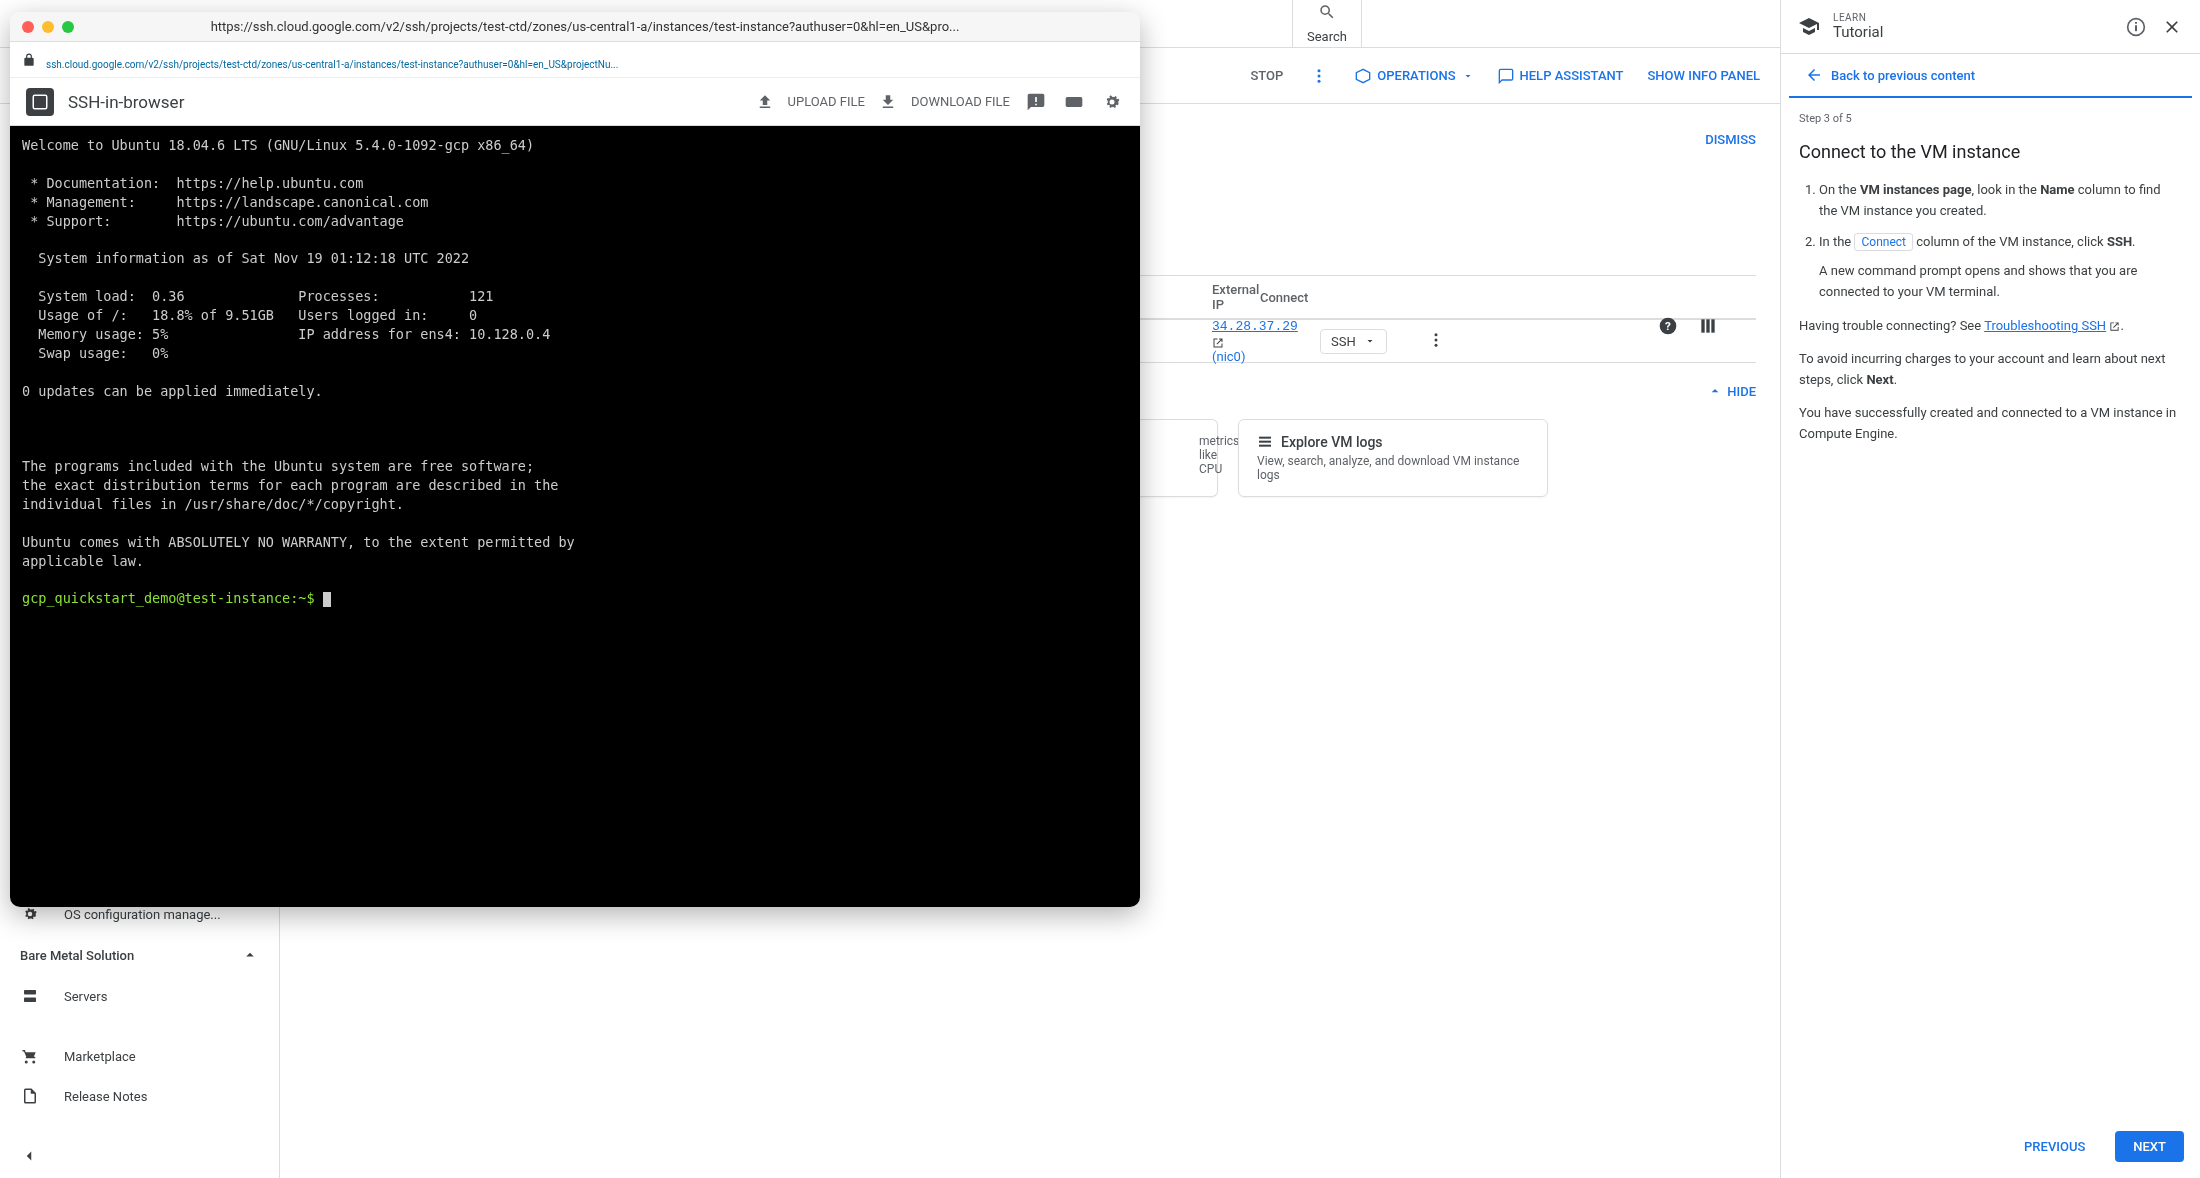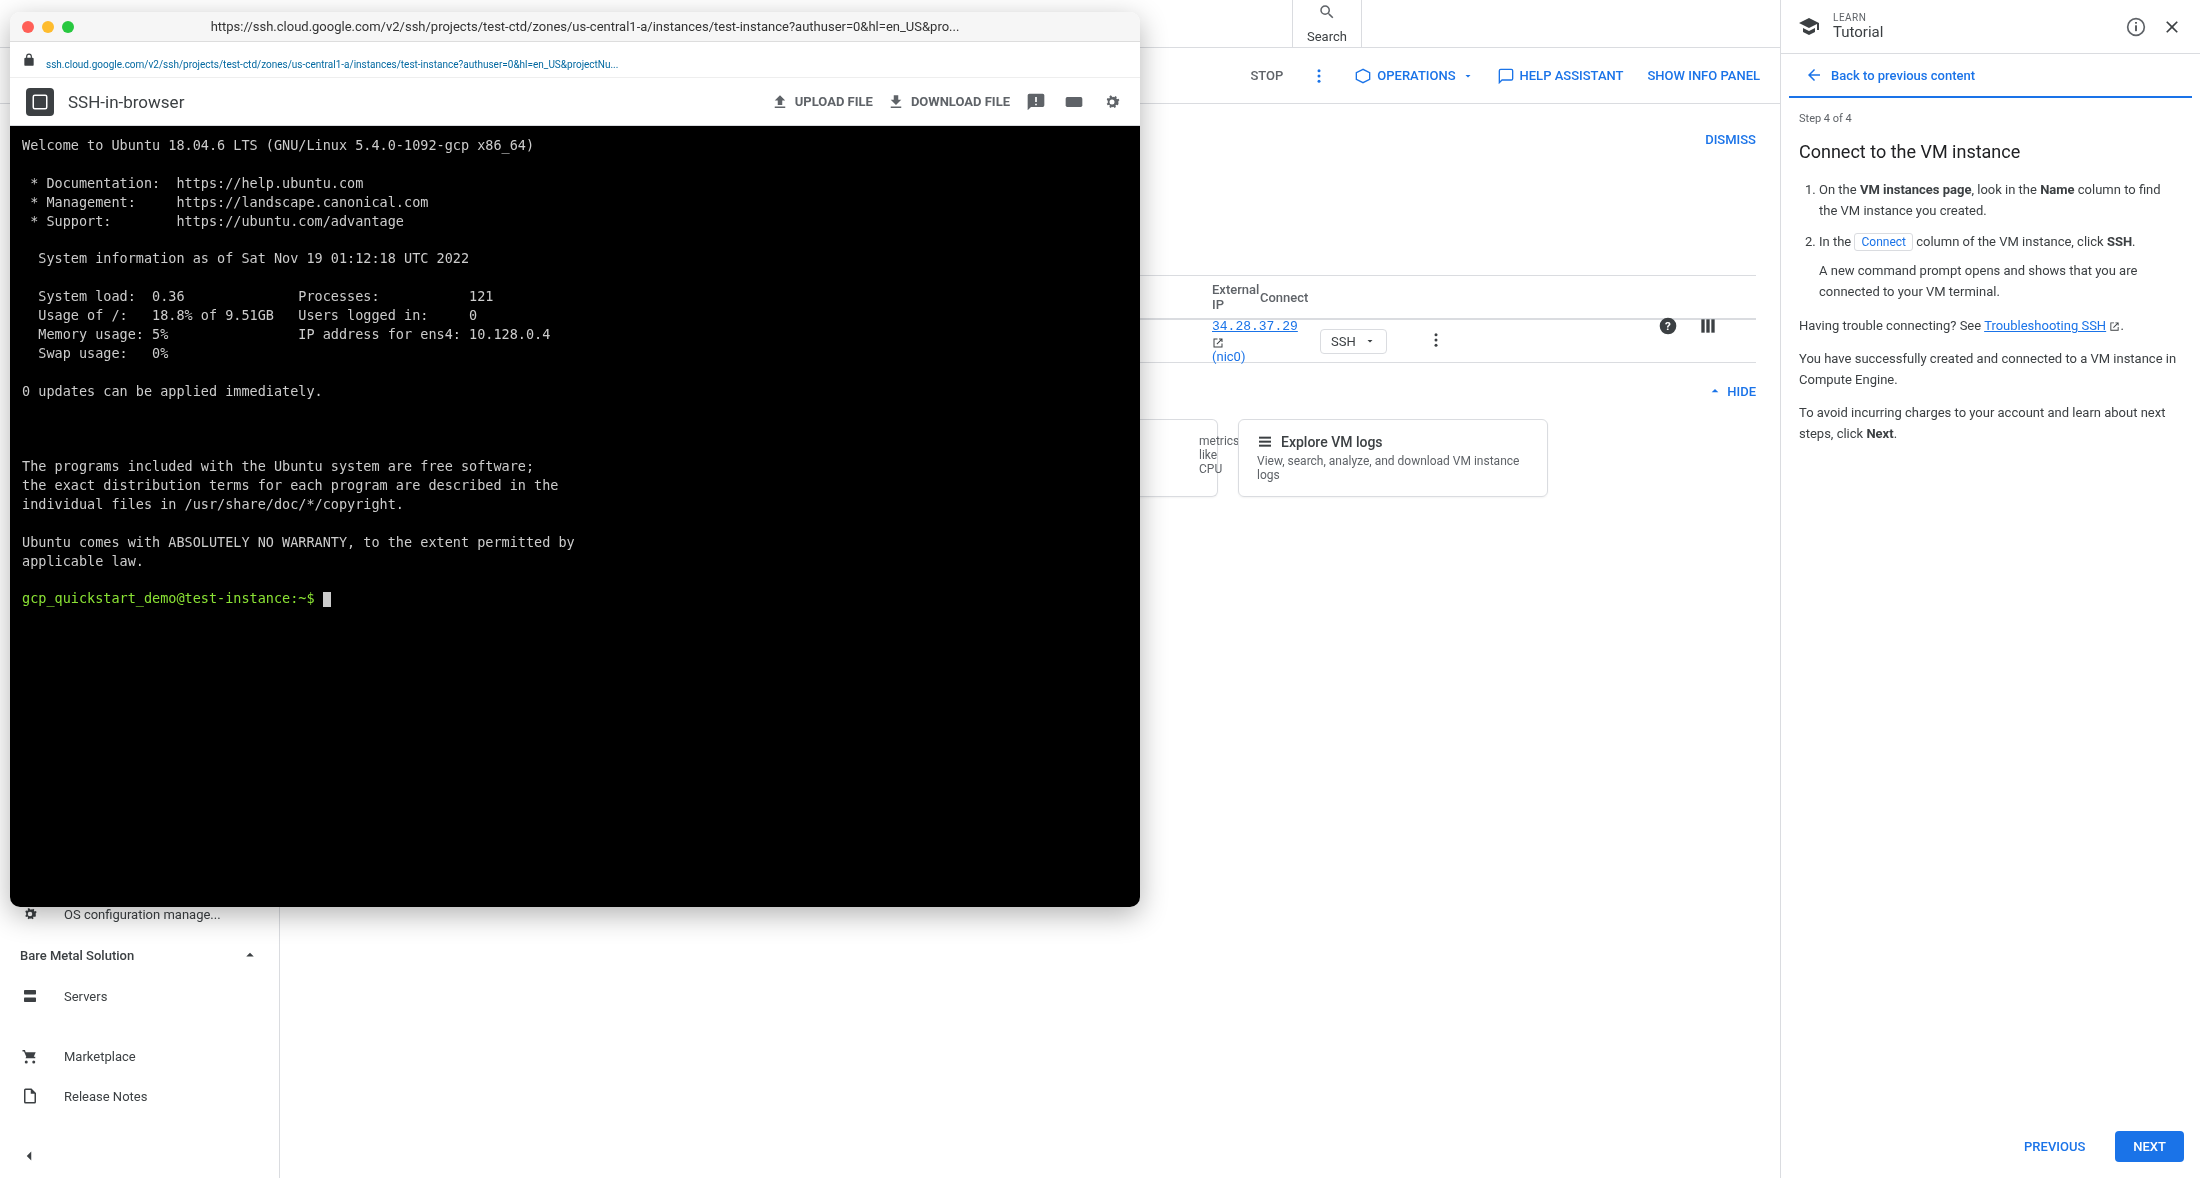--- a/index.html
+++ b/index.html
@@ -72,21 +72,21 @@
 .mac-titlebar { height: 30px; display: flex; align-items: center; padding: 0 12px; gap: 8px; background: #f6f6f6; border-bottom: 1px solid #ddd; }
 .traffic-light { width: 12px; height: 12px; border-radius: 50%; }
 .tl-red { background: #ff5f57; } .tl-yellow { background: #febc2e; } .tl-green { background: #28c840; }
 .mac-title { flex: 1; text-align: center; font-size: 13px; color: #333; padding-right: 40px; }
 .ssh-urlbar { height: 36px; display: flex; align-items: center; padding: 0 12px; gap: 10px; background: #fff; border-bottom: 1px solid #eee; }
 .lock-icon { width: 14px; height: 14px; }
 .ssh-url { font-size: 10px; color: #0369a1; white-space: nowrap; overflow: hidden; text-overflow: ellipsis; flex: 1; margin-top: 9px; }
 .ssh-toolbar { height: 48px; display: flex; align-items: center; padding: 0 16px; gap: 14px; background: #fff; border-bottom: 1px solid #dadce0; }
 .ssh-logo { width: 28px; height: 28px; background: #3c4043; border-radius: 4px; display: flex; align-items: center; justify-content: center; }
 .ssh-title { font-size: 17px; color: #3c4043; flex: 1; }
-.ssh-action { display: flex; align-items: center; gap: 6px; color: #5f6368; font-size: 13px; font-weight: 700; cursor: pointer; }
+.ssh-action { display: flex; align-items: center; gap: 14px; color: #5f6368; font-size: 13px; font-weight: 400; cursor: pointer; }
 .terminal { flex: 1; background: #000; color: #ccc; font-family: "Menlo", "Consolas", monospace; font-size: 13.5px; line-height: 1.4; padding: 10px 12px; white-space: pre; overflow: hidden; }
 .prompt-user { color: #8ae234; }
 .cursor { display: inline-block; width: 8px; height: 15px; background: #ccc; vertical-align: middle; }
 
 svg { fill: currentColor; }
 </style>
 </head>
 <body>
 
 <div class="topbar">
@@ -296,39 +296,39 @@
         </svg>
       </div>
   </div>
   <div class="tutorial-back">
     <svg width="18" height="18" viewBox="0 0 24 24">
         <path d="M20 11H7.8l5.6-5.6L12 4l-8 8 8 8 1.4-1.4L7.8 13H20z"></path>
       </svg>
     <span>Back to previous content</span>
   </div>
   <div class="tutorial-body">
-    <div class="step-counter">Step 4 of 4</div>
+    <div class="step-counter">Step 3 of 5</div>
     <div class="step-title">Connect to the VM instance</div>
     <ol>
       <li>
         <span>On the </span><b>VM instances page</b><span>, look in the </span><b>Name</b><span> column to find the VM instance you created.</span>
       </li>
       <li>
         <span>In the </span><span class="connect-pill">Connect</span><span> column of the VM instance, click </span><b>SSH</b><span>.</span>
         <p style="margin-top:8px;">A new command prompt opens and shows that you are connected to your VM terminal.</p>
       </li>
     </ol>
     <p>
       <span>Having trouble connecting? See </span><span class="link">Troubleshooting SSH</span>
       <svg width="11" height="11" viewBox="0 0 24 24" fill="#1a73e8" style="vertical-align:middle;">
           <path d="M14 3v2h3.6L9 13.6 10.4 15 19 6.4V10h2V3h-7zM5 5h6V3H3v18h18v-8h-2v6H5V5z"></path>
         </svg>.
     </p>
+    <p style="margin-top:12px;"><span>To avoid incurring charges to your account and learn about next steps, click </span><b>Next</b>.</p>
     <p style="margin-top:12px;">You have successfully created and connected to a VM instance in Compute Engine.</p>
-    <p style="margin-top:12px;"><span>To avoid incurring charges to your account and learn about next steps, click </span><b>Next</b>.</p>
   </div>
   <div class="tutorial-footer">
     <div class="btn-text">PREVIOUS</div>
     <div class="btn-primary">NEXT</div>
   </div>
 </div>
 
 <div class="ssh-window">
   <div class="mac-titlebar">
     <div class="traffic-light tl-red"></div>

